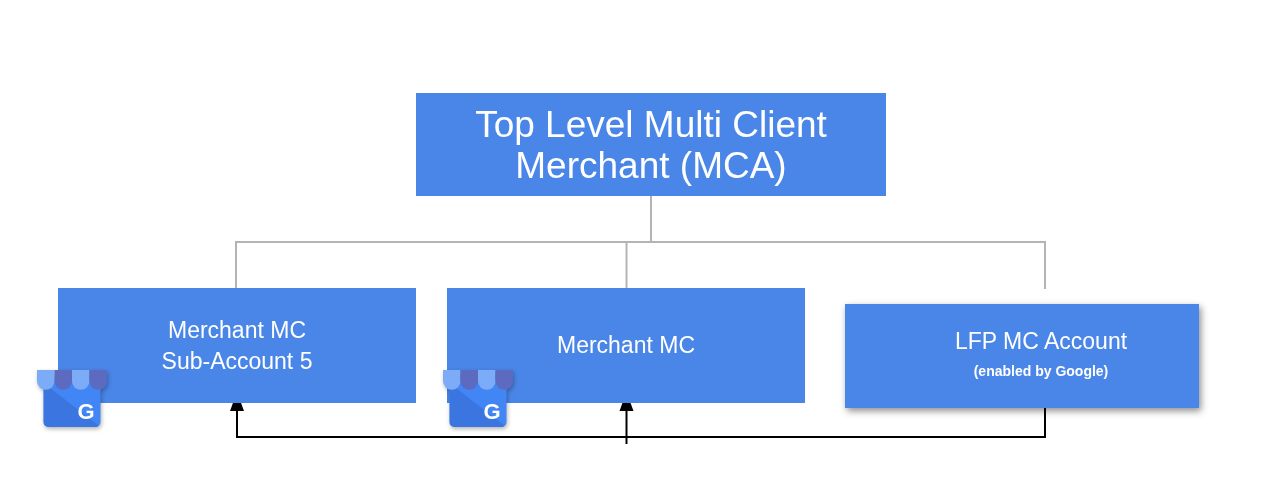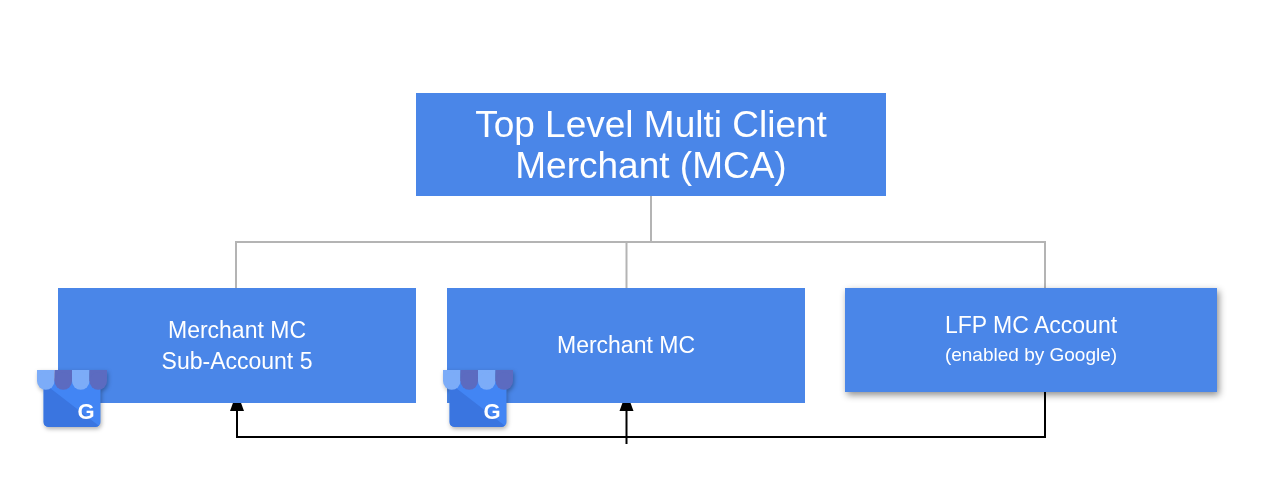--- a/index.html
+++ b/index.html
@@ -10,23 +10,23 @@
   svg.lines{position:absolute;left:0;top:0;z-index:1;}
   .node{
     position:absolute;background:#4a86e8;color:#ffffff;
     display:flex;flex-direction:column;align-items:center;justify-content:center;
     text-align:center;z-index:2;
   }
   .node-root{left:416px;top:93px;width:470px;height:103px;font-size:37px;line-height:41px;}
   .node-c{top:288px;width:358px;height:115px;font-size:23px;line-height:31px;}
   .node-c1{left:58px;}
   .node-c2{left:447px;}
-  .node-lfp{left:845px;top:288px;width:372px;height:104px;font-size:23px;line-height:30px;
-    box-shadow:2px 3px 7px rgba(0,0,0,0.45);}
-  .node-lfp .sub{font-size:19px;}
+  .node-lfp{left:845px;top:304px;width:316px;height:104px;font-size:23px;line-height:30px;
+    box-shadow:2px 3px 7px rgba(0,0,0,0.45);padding-left:38px;}
+  .node-lfp .sub{font-size:14px;font-weight:bold;}
   .gmb{position:absolute;width:70px;height:64px;z-index:3;
     filter:drop-shadow(1px 2px 2px rgba(0,0,0,0.30));}
   .gmb1{left:37px;top:367px;}
   .gmb2{left:443px;top:367px;}
 </style>
 </head>
 <body>
 
 <div class="canvas">
 

